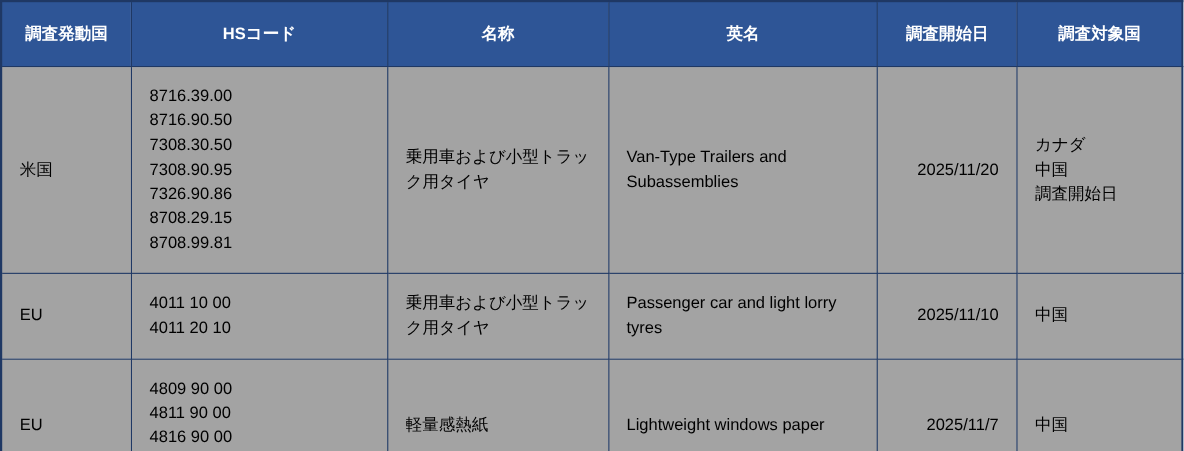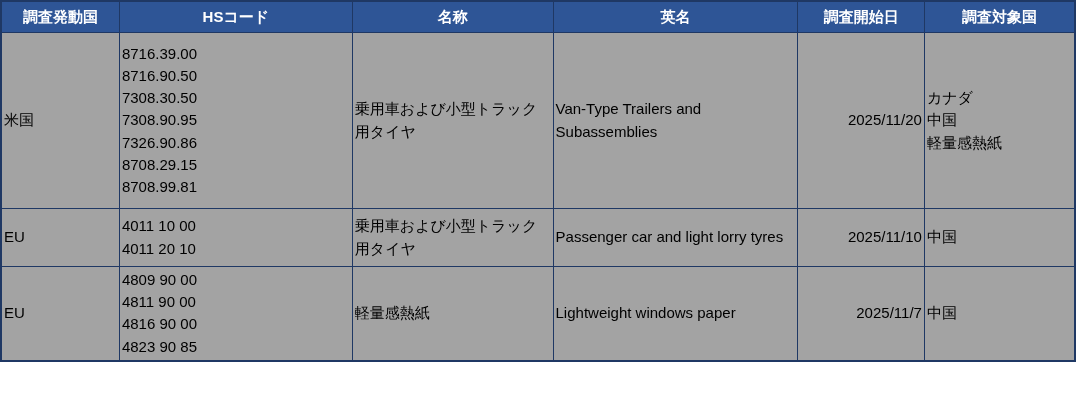--- a/index.html
+++ b/index.html
@@ -16,21 +16,21 @@
   table.data-table {
     border-collapse: collapse;
     table-layout: fixed;
     width: 1076px;
     border: 2px solid #1f3864;
   }
   table.data-table th,
   table.data-table td {
     border: 1px solid #1f3864;
     vertical-align: middle;
-    padding: 2px;
+    padding: 16px;
   }
   thead th {
     background: #2e5596;
     color: #ffffff;
     font-size: 15px;
     font-weight: bold;
     text-align: center;
     height: 26px;
     line-height: 26px;
     white-space: nowrap;
@@ -94,21 +94,21 @@
 7308.30.50
 7308.90.95
 7326.90.86
 8708.29.15
 8708.99.81</td>
       <td class="cell-pad v-center">乗用車および小型トラック用タイヤ</td>
       <td class="cell-pad v-center">Van-Type Trailers and Subassemblies</td>
       <td class="cell-pad center v-center nowrap">2025/11/20</td>
       <td class="cell-pad multiline v-center">カナダ
 中国
-軽量感熱紙</td>
+調査開始日</td>
     </tr>
     <tr style="height:58px;">
       <td class="cell-pad v-center">EU</td>
       <td class="cell-pad multiline v-center">4011 10 00
 4011 20 10</td>
       <td class="cell-pad v-center">乗用車および小型トラック用タイヤ</td>
       <td class="cell-pad v-center">Passenger car and light lorry tyres</td>
       <td class="cell-pad center v-center nowrap">2025/11/10</td>
       <td class="cell-pad multiline v-center">中国</td>
     </tr>

